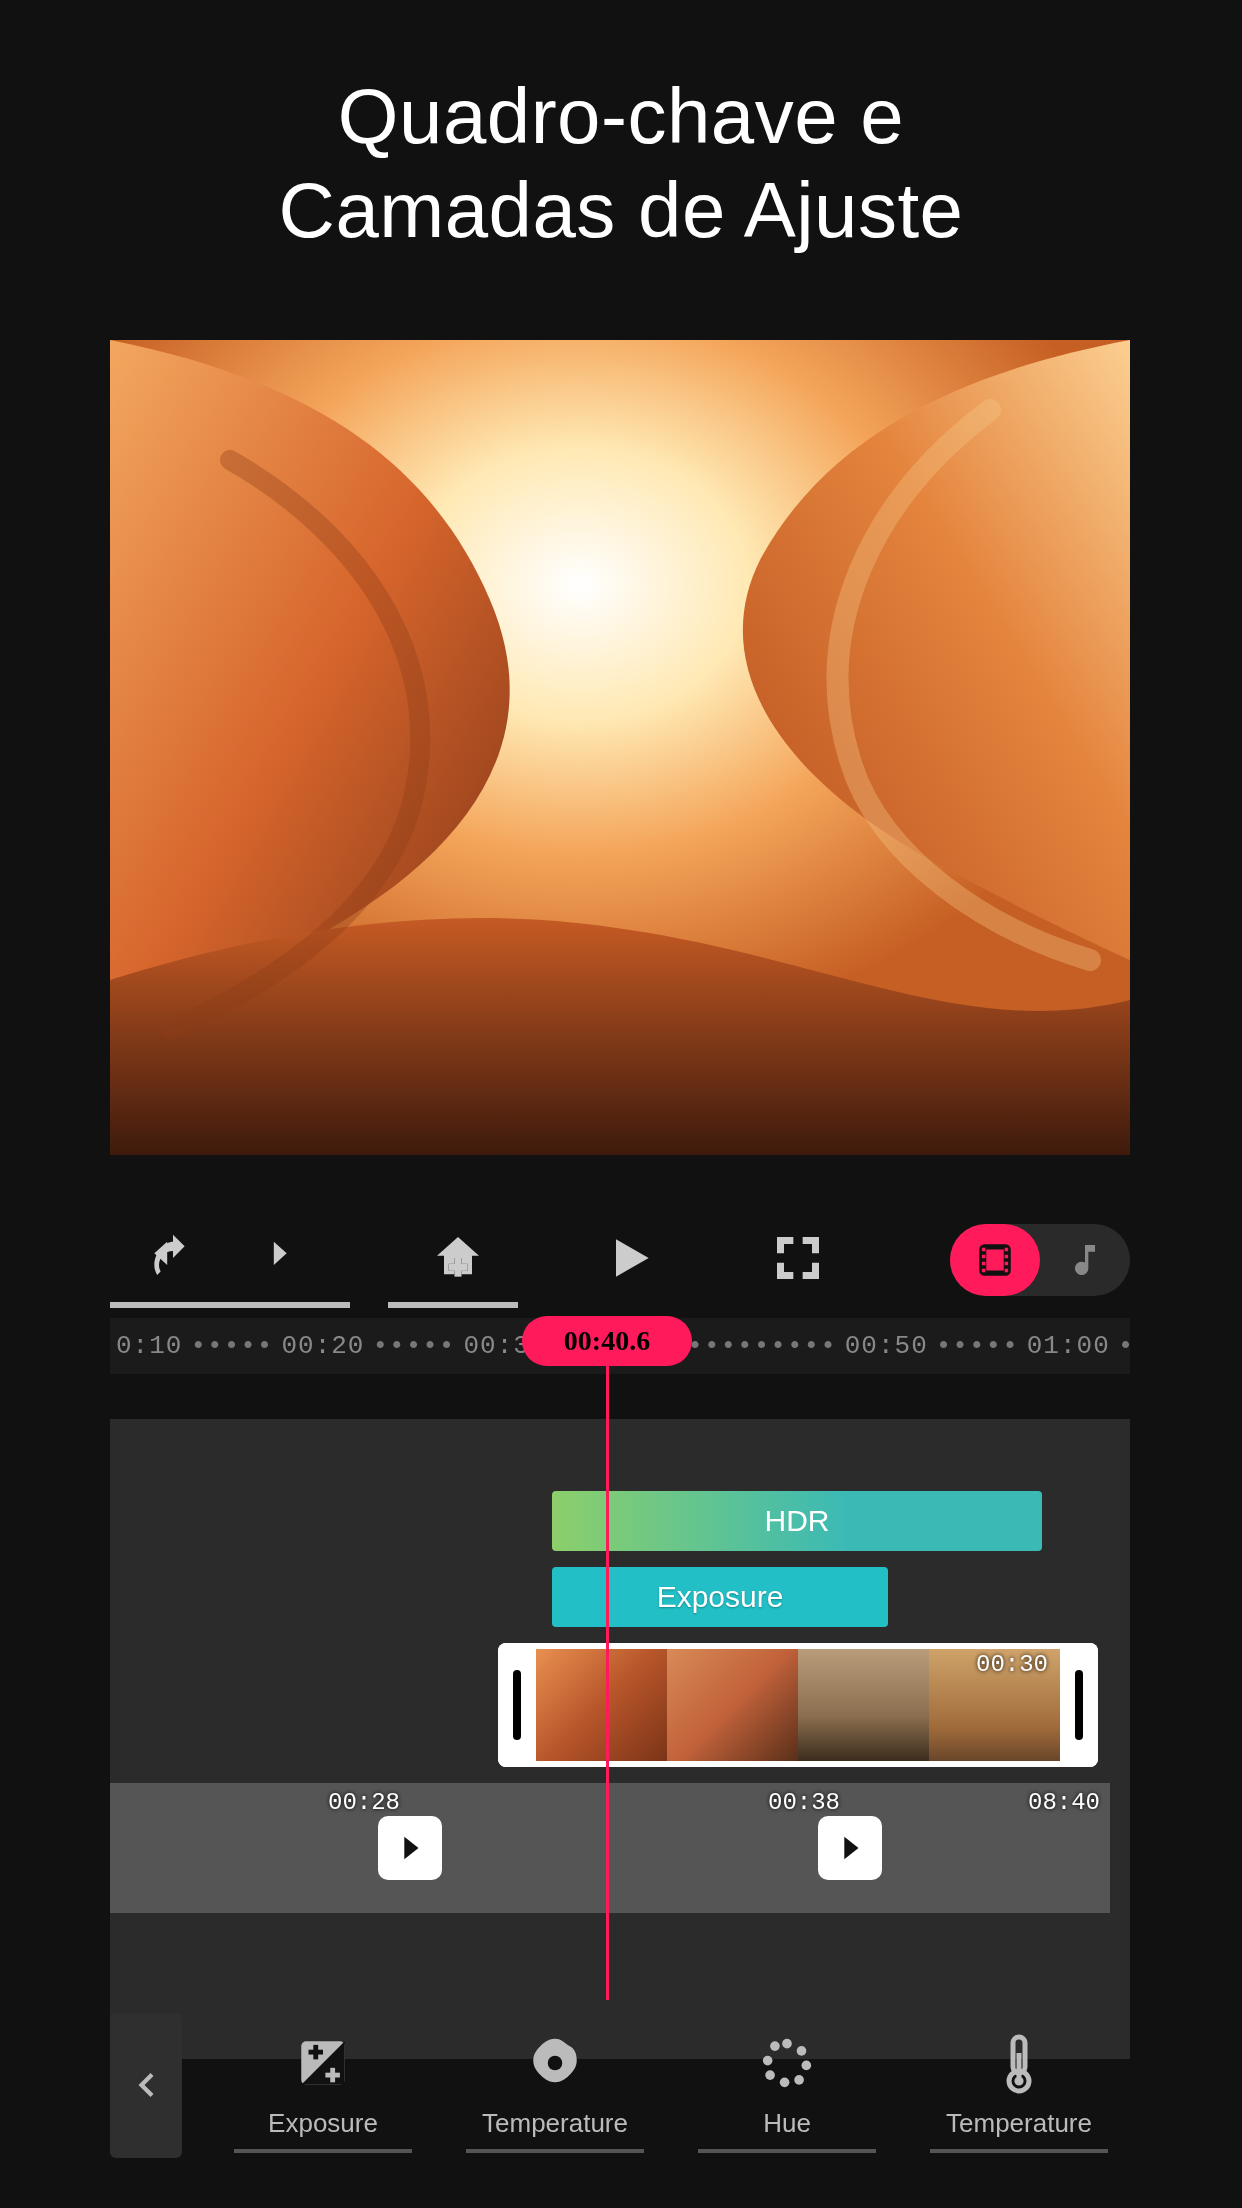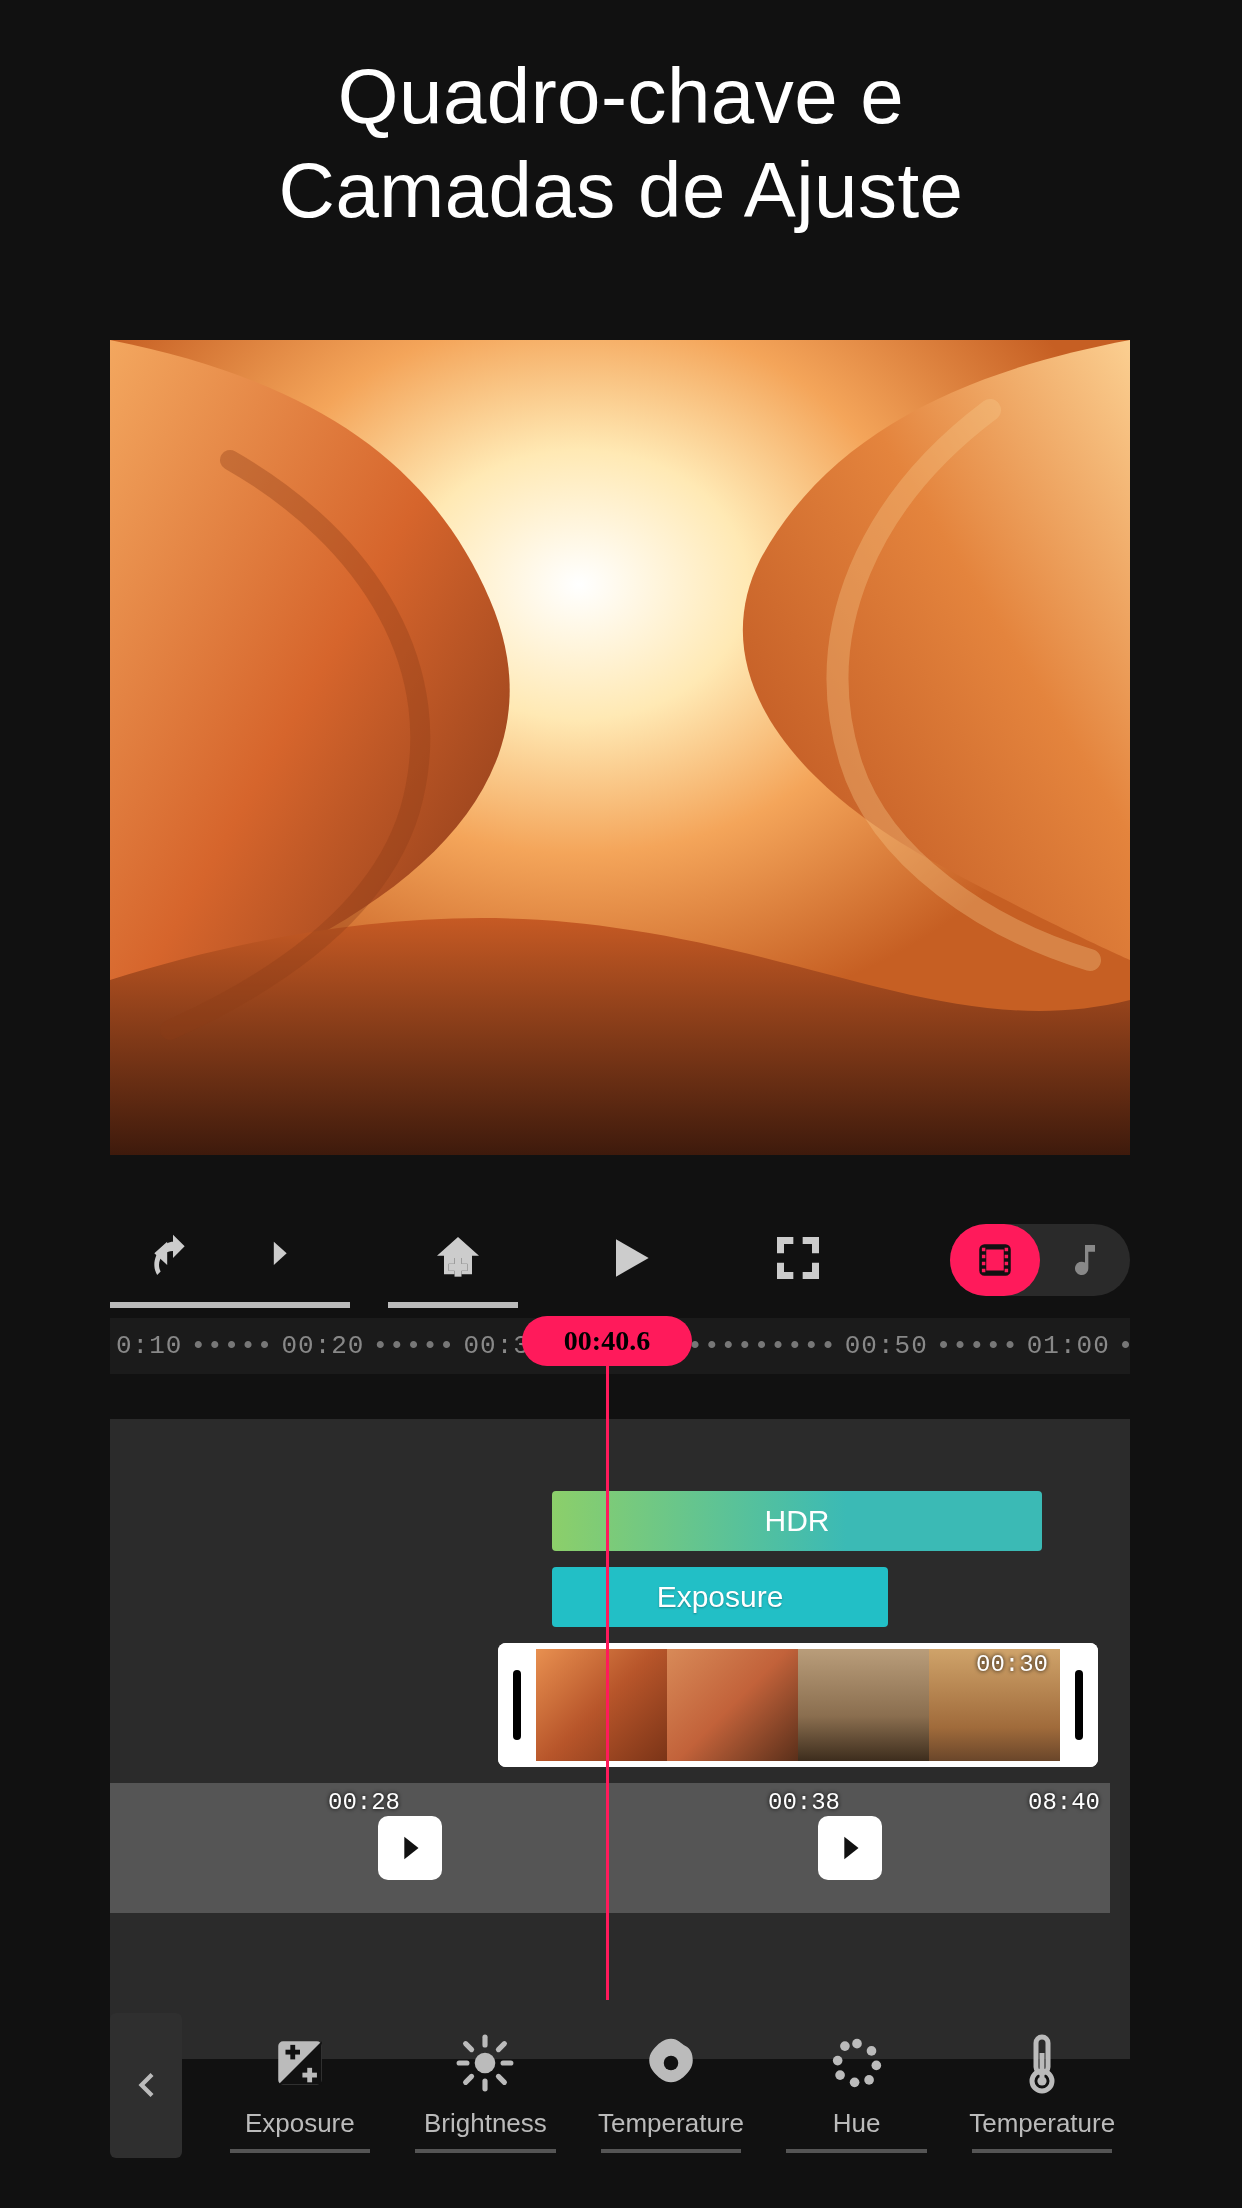--- a/index.html
+++ b/index.html
@@ -1,19 +1,19 @@
 <!DOCTYPE html>
 <html><head>
 <meta charset="utf-8">
 <style>
   * { box-sizing: border-box; margin: 0; padding: 0; }
   html, body { width: 1242px; height: 2208px; background: #111; font-family: -apple-system, Helvetica, Arial, sans-serif; overflow: hidden; }
   .screen { width: 1242px; height: 2208px; background: #111; position: relative; }
 
-  .headline { color: #fff; text-align: center; font-size: 78px; font-weight: 400; line-height: 1.2; padding-top: 50px; letter-spacing: 0.5px; }
+  .headline { color: #fff; text-align: center; font-size: 78px; font-weight: 400; line-height: 1.2; padding-top: 70px; letter-spacing: 0.5px; }
 
   .preview { position: absolute; left: 110px; top: 340px; width: 1020px; height: 815px; background: #000; overflow: hidden; }
   .preview svg { width: 100%; height: 100%; display: block; }
 
   .toolbar { position: absolute; left: 110px; top: 1215px; width: 1020px; height: 90px; display: flex; align-items: center; }
   .tb-btn { color: #ccc; fill: #ccc; }
   .tb-btn svg { width: 56px; height: 56px; }
   .undo { position:absolute; left:35px; }
   .redo { position:absolute; left:130px; }
   .add  { position:absolute; left:320px; }
@@ -261,39 +261,20 @@
             <rect x="6" y="6.5" width="6" height="2" fill="#111"></rect>
             <rect x="8" y="4.5" width="2" height="6" fill="#111"></rect>
             <rect x="13" y="16" width="6" height="2" fill="#bbb"></rect>
             <rect x="15" y="14" width="2" height="6" fill="#bbb"></rect>
           </svg>
         </div>
       <div class="label">Exposure</div>
       <div class="uline"></div>
     </div>
 
-    <div class="item">
-      <div class="iconbox">
-          <svg width="62" height="62" viewBox="0 0 24 24">
-            <circle cx="12" cy="12" r="4" fill="#bbb"></circle>
-            <g stroke="#bbb" stroke-width="2" stroke-linecap="round">
-              <line x1="12" y1="2" x2="12" y2="5"></line>
-              <line x1="12" y1="19" x2="12" y2="22"></line>
-              <line x1="2" y1="12" x2="5" y2="12"></line>
-              <line x1="19" y1="12" x2="22" y2="12"></line>
-              <line x1="4.5" y1="4.5" x2="6.8" y2="6.8"></line>
-              <line x1="17.2" y1="17.2" x2="19.5" y2="19.5"></line>
-              <line x1="4.5" y1="19.5" x2="6.8" y2="17.2"></line>
-              <line x1="17.2" y1="6.8" x2="19.5" y2="4.5"></line>
-            </g>
-          </svg>
-        </div>
-      <div class="label">Brightness</div>
-      <div class="uline"></div>
-    </div>
 
 
     <div class="item">
       <div class="iconbox">
           <svg width="58" height="58" viewBox="0 0 24 24">
             <path fill="#bbb" d="M12 2c3 0 4 2 6 3s3 3 3 6-2 5-3 6-3 3-6 3-5-2-6-3-3-3-3-6 2-5 3-6 3-3 6-3z"></path>
             <circle cx="12" cy="12" r="3" fill="#111"></circle>
           </svg>
         </div>
       <div class="label">Temperature</div>

